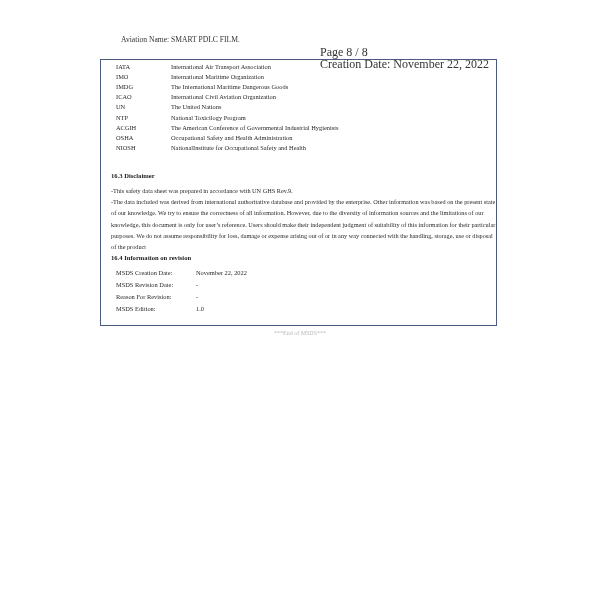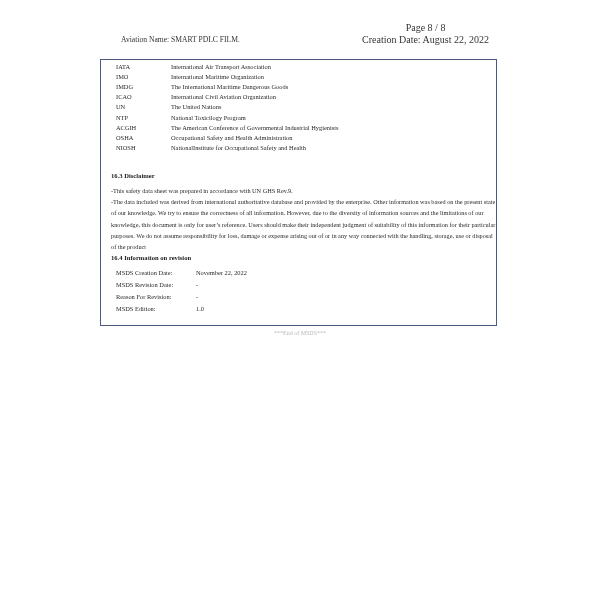--- a/index.html
+++ b/index.html
@@ -18,23 +18,23 @@
     .header-left {
       position: absolute;
       left: 121px;
       top: 35px;
       font-size: 7.6px;
       color: #333;
     }
     .header-right {
       position: absolute;
       right: 111px;
-      top: 22px;
-      text-align: center;
-      font-size: 10px;
+      top: 46px;
+      text-align: left;
+      font-size: 12px;
       color: #333;
       line-height: 12px;
     }
     .frame {
       position: absolute;
       left: 100px;
       top: 59px;
       width: 397px;
       height: 267px;
       border: 1px solid #4a5a80;
@@ -100,21 +100,21 @@
       font-size: 6px;
       color: #b8b8b8;
     }
   </style>
 </head>
 <body>
 
 <div class="header-left">Aviation Name: SMART PDLC FILM.</div>
 <div class="header-right">
   <div>Page 8 / 8</div>
-  <div>Creation Date: August 22, 2022</div>
+  <div>Creation Date: November 22, 2022</div>
 </div>
 
 <div class="frame">
   <div class="abbr-table">
     <div class="abbr-row">
       <span class="abbr-key">IATA</span>
       <span>International Air Transport Association</span>
     </div>
     <div class="abbr-row">
       <span class="abbr-key">IMO</span>

